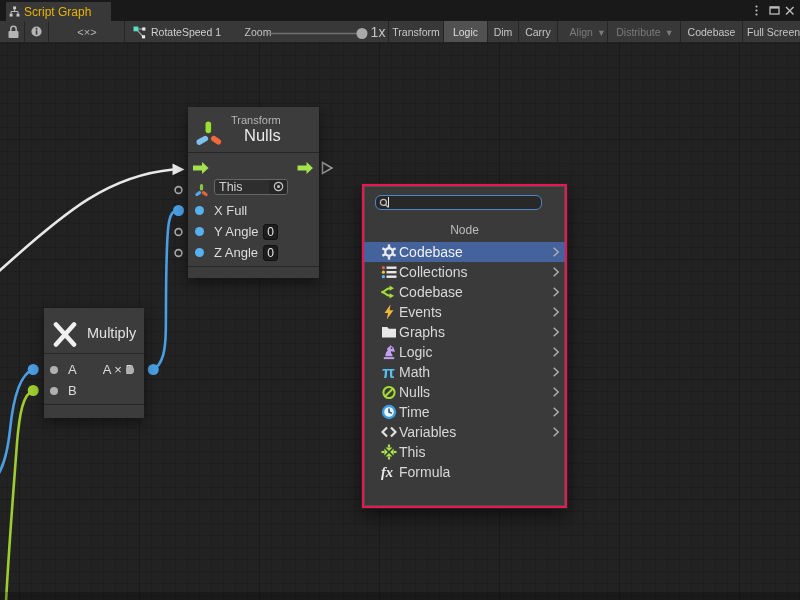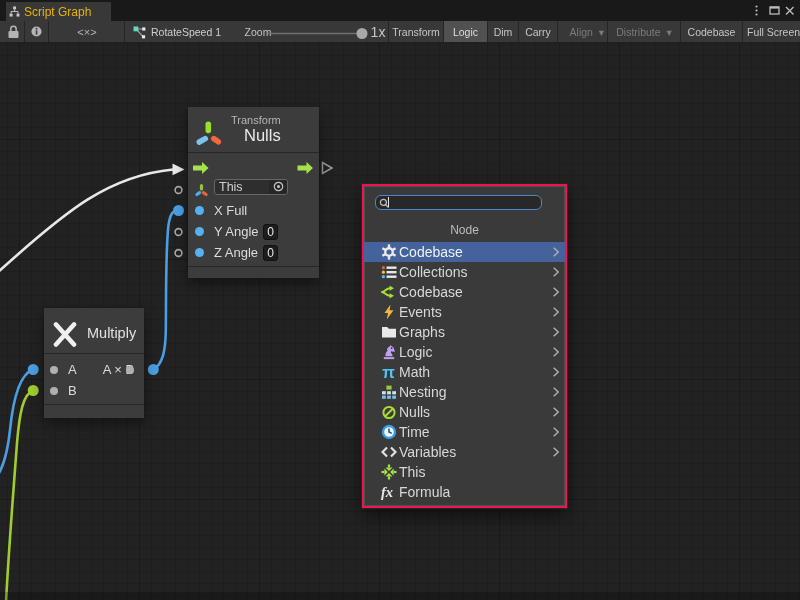--- a/index.html
+++ b/index.html
@@ -274,39 +274,20 @@
           <svg width="16" height="16" viewBox="0 0 16 16">
             <text x="1.2" y="13.5" font-size="16.5" font-weight="bold" fill="#57c2f2" font-family="Liberation Sans, sans-serif">π</text>
           </svg>
           <span class="lbl">Math</span>
           <svg class="chev" width="6" height="10" viewBox="0 0 6 10">
             <path d="M 0.7 0.7 L 5.2 5 L 0.7 9.3" stroke="#b0b0b0" stroke-width="1.4" fill="none"></path>
           </svg>
         </div>
         <div class="mrow">
           <svg width="16" height="16" viewBox="0 0 16 16">
-            <rect x="5.4" y="1.6" width="5.2" height="4" fill="#97c93d"></rect>
-            <g fill="#cfe0ea">
-              <rect x="1" y="7.2" width="3.8" height="3.2"></rect>
-              <rect x="6.1" y="7.2" width="3.8" height="3.2"></rect>
-              <rect x="11.2" y="7.2" width="3.8" height="3.2"></rect>
-            </g>
-            <g fill="#74beea">
-              <rect x="1" y="11.6" width="3.8" height="3.2"></rect>
-              <rect x="6.1" y="11.6" width="3.8" height="3.2"></rect>
-              <rect x="11.2" y="11.6" width="3.8" height="3.2"></rect>
-            </g>
-          </svg>
-          <span class="lbl">Nesting</span>
-          <svg class="chev" width="6" height="10" viewBox="0 0 6 10">
-            <path d="M 0.7 0.7 L 5.2 5 L 0.7 9.3" stroke="#b0b0b0" stroke-width="1.4" fill="none"></path>
-          </svg>
-        </div>
-        <div class="mrow">
-          <svg width="16" height="16" viewBox="0 0 16 16">
             <circle cx="8" cy="8.5" r="5.6" stroke="#a8dc35" stroke-width="2" fill="none"></circle>
             <line x1="3.7" y1="12.8" x2="12.3" y2="4.2" stroke="#a8dc35" stroke-width="2"></line>
           </svg>
           <span class="lbl">Nulls</span>
           <svg class="chev" width="6" height="10" viewBox="0 0 6 10">
             <path d="M 0.7 0.7 L 5.2 5 L 0.7 9.3" stroke="#b0b0b0" stroke-width="1.4" fill="none"></path>
           </svg>
         </div>
         <div class="mrow">
           <svg width="16" height="16" viewBox="0 0 16 16">

